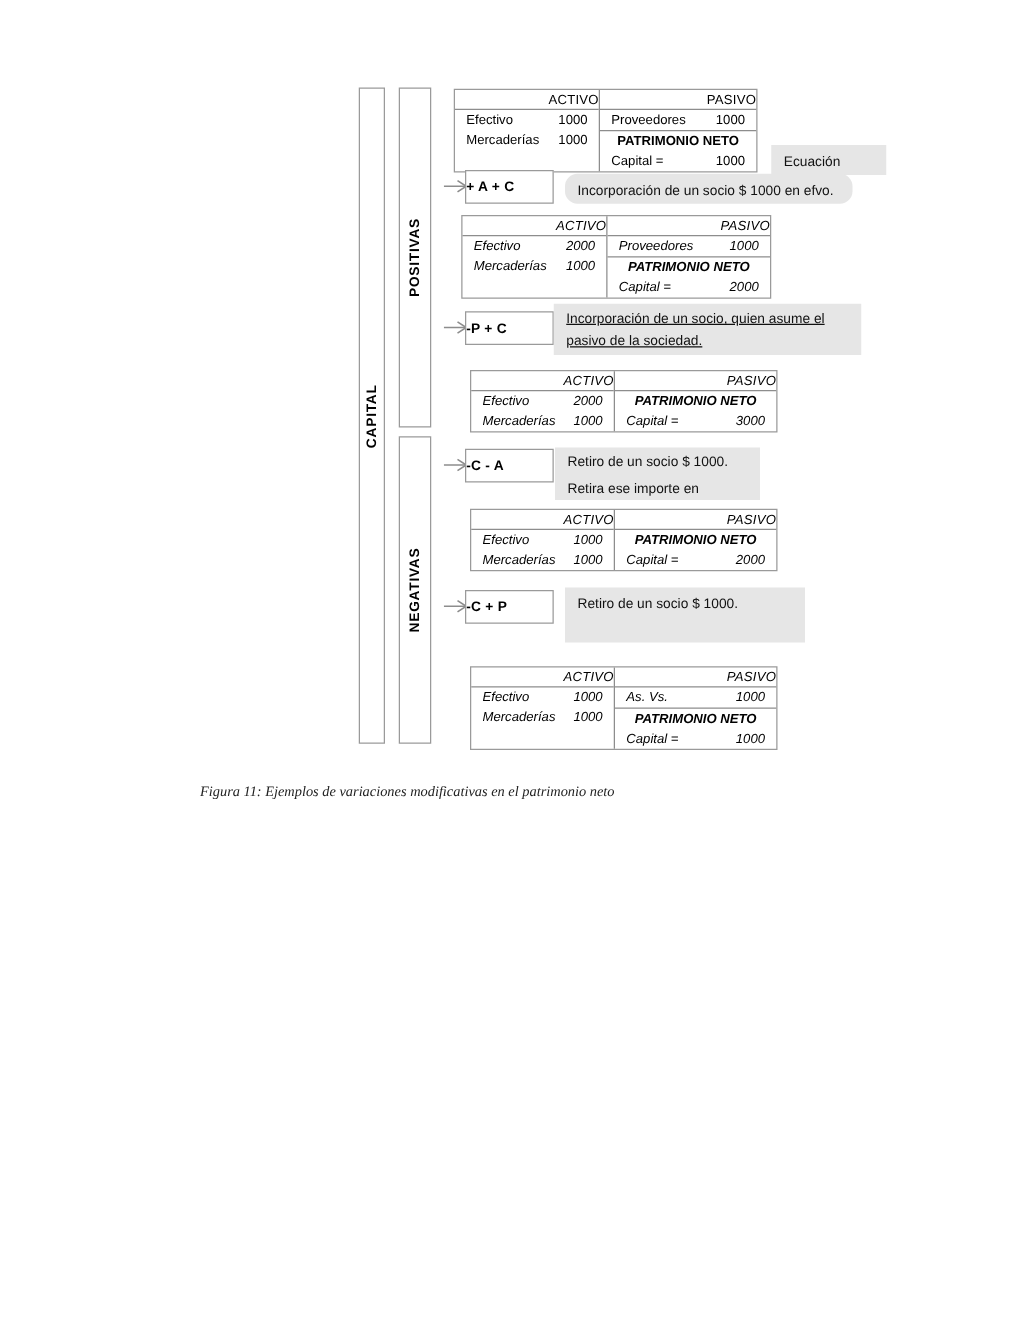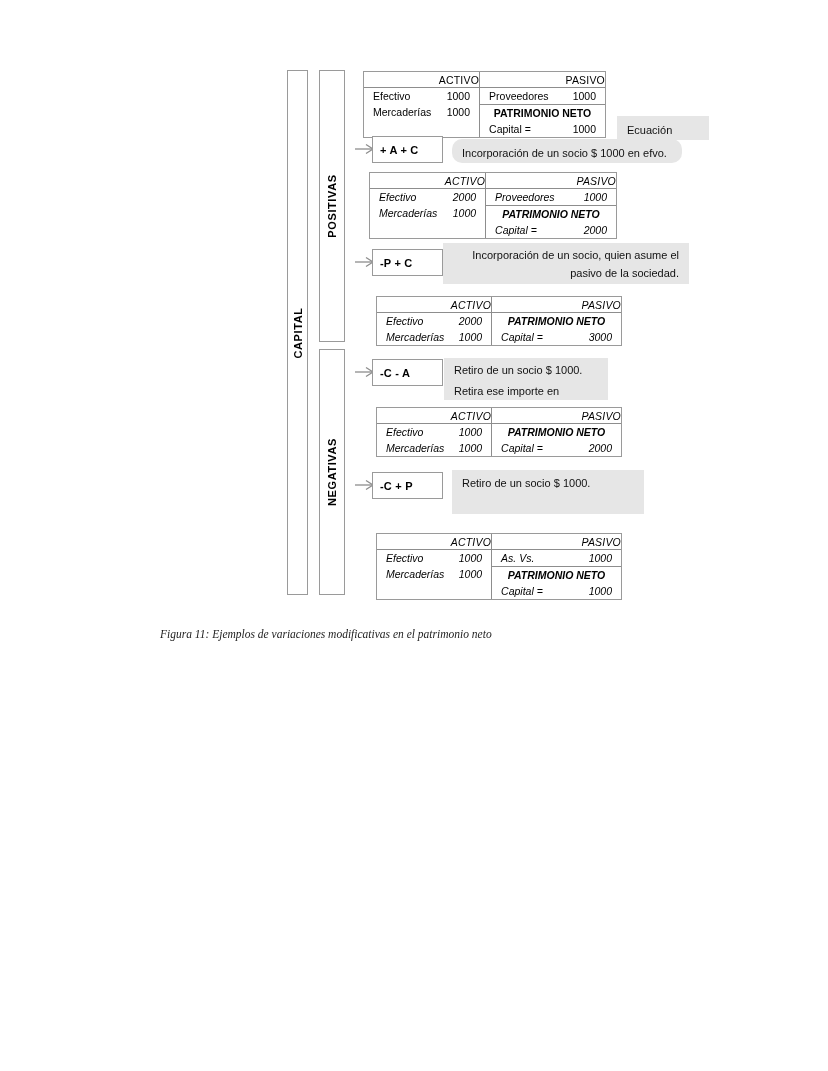--- a/index.html
+++ b/index.html
@@ -110,37 +110,36 @@
 
   
   .opbox {
     border: 1.1px solid #9a9a9a;
     background: #ffffff;
     box-sizing: border-box;
     height: 27px;
     width: 71px;
     display: flex;
     align-items: center;
-    padding-left: 7px;
     font-size: 11px;
     font-weight: bold;
     color: #000;
     letter-spacing: 0.2px;
   }
 
   
   .descbox {
     background: #e6e6e6;
     box-sizing: border-box;
     font-size: 11px;
     color: #111;
     line-height: 21px;
     padding: 4px 10px;
   }
-  .descbox.center { text-align: right; }
+  .descbox.center { text-align: left; text-decoration: underline; }
   .descbox .line { display: block; }
 
   
   .btable {
     border: 1.2px solid #9a9a9a;
     background: #ffffff;
     box-sizing: border-box;
     display: flex;
     font-size: 10.5px;
     color: #000;

